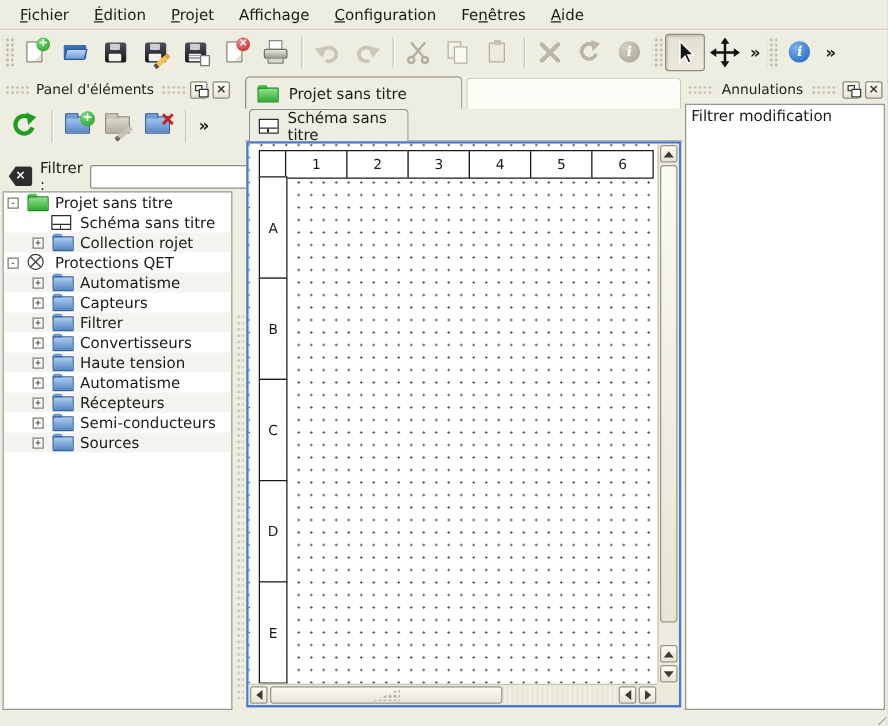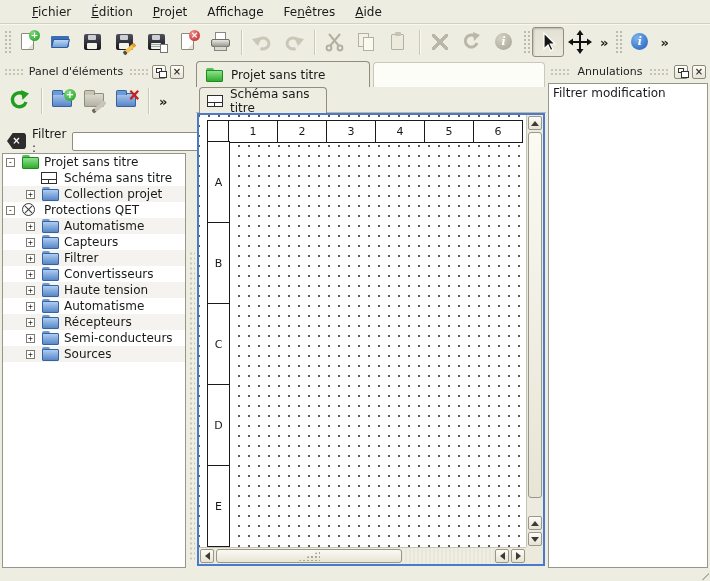--- a/index.html
+++ b/index.html
@@ -4,21 +4,21 @@
 <style>
   * { margin:0; padding:0; box-sizing:border-box; }
   html,body { background:#d8d7ca; }
   .app{
     position:relative; width:710px; height:581px; overflow:hidden;
     background:#eeede1; font-family:"DejaVu Sans",sans-serif; color:#1a1a1a;
     -webkit-user-select:none; user-select:none;
   }
   
   .menubar{ position:absolute; left:0; top:0; width:710px; height:24px;
-    display:flex; align-items:center; padding-left:22px;
+    display:flex; align-items:center; padding-left:6px;
     border-bottom:1px solid #d2d1c4; box-shadow:0 1px 0 #f9f8f0; }
   .menu-item{ font-size:12px; padding:3px 10px; border-radius:2px; cursor:default; }
   .menu-item u{ text-decoration:underline; }
   
   .toolbar-row{ position:absolute; left:0; top:25px; width:710px; height:34px;
     display:flex; align-items:center; padding-left:1px; }
   .thandle{ width:8px; height:26px; margin:0 2px; flex:none;
     background:radial-gradient(circle,#bcbbac 1px,transparent 1.3px) 1px 1px/4px 4px; }
   .tsep{ width:1px; height:25px; background:#c9c8b9; box-shadow:1px 0 0 #fafaf2; margin:0 4px; flex:none; }
   .tbtn{ width:32px; height:30px; display:flex; align-items:center; justify-content:center;
@@ -183,20 +183,21 @@
 </head>
 <body>
 
 <div class="app">
 
   <div class="menubar">
       <div class="menu-item"><u>F</u>ichier</div>
       <div class="menu-item"><u>É</u>dition</div>
       <div class="menu-item"><u>P</u>rojet</div>
       <div class="menu-item">Afficha<u>g</u>e</div>
+      <div class="menu-item"><u>C</u>onfiguration</div>
       <div class="menu-item">Fe<u>n</u>êtres</div>
       <div class="menu-item"><u>A</u>ide</div>
     </div>
 
   <div class="toolbar-row">
     <span class="thandle"></span>
 
     <div class="tbtn">
       <span class="ic">
           <span class="pg"></span>
@@ -404,21 +405,21 @@
         <div class="tree-row d1">
           <span class="expander none"></span>
           <span class="ticon">
             <span class="sico"></span>
           </span>
           <span class="tlabel">Schéma sans titre</span>
         </div>
         <div class="tree-row d1 shaded">
           <span class="expander plus">+</span>
           <span class="ticon fico blue"></span>
-          <span class="tlabel">Collection projet</span>
+          <span class="tlabel">Collection rojet</span>
         </div>
         <div class="tree-row d0">
           <span class="expander minus">-</span>
           <span class="ticon">
             <span class="qico"></span>
           </span>
           <span class="tlabel">Protections QET</span>
         </div>
         <div class="tree-row d1 shaded">
           <span class="expander plus">+</span>

